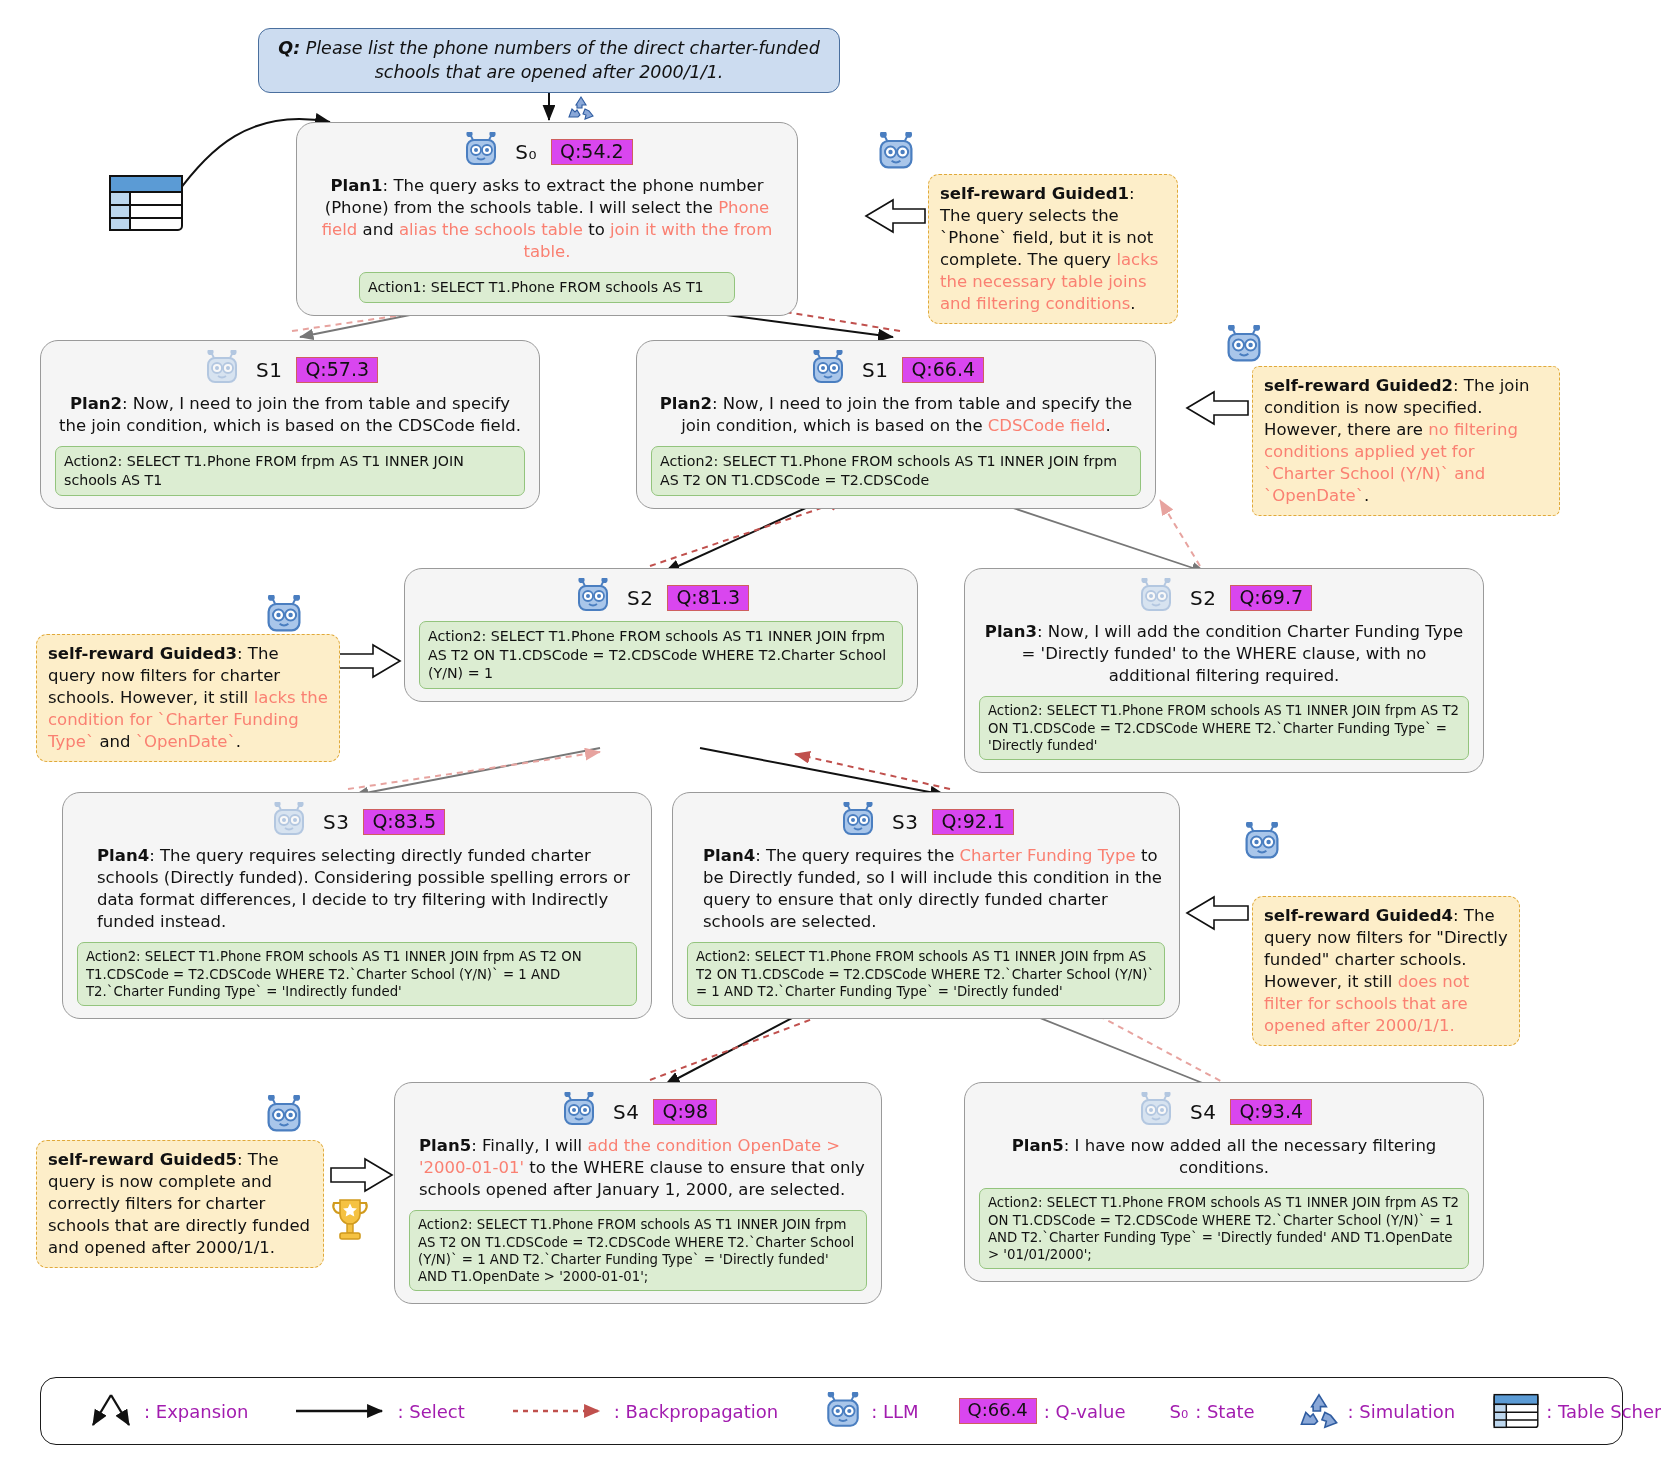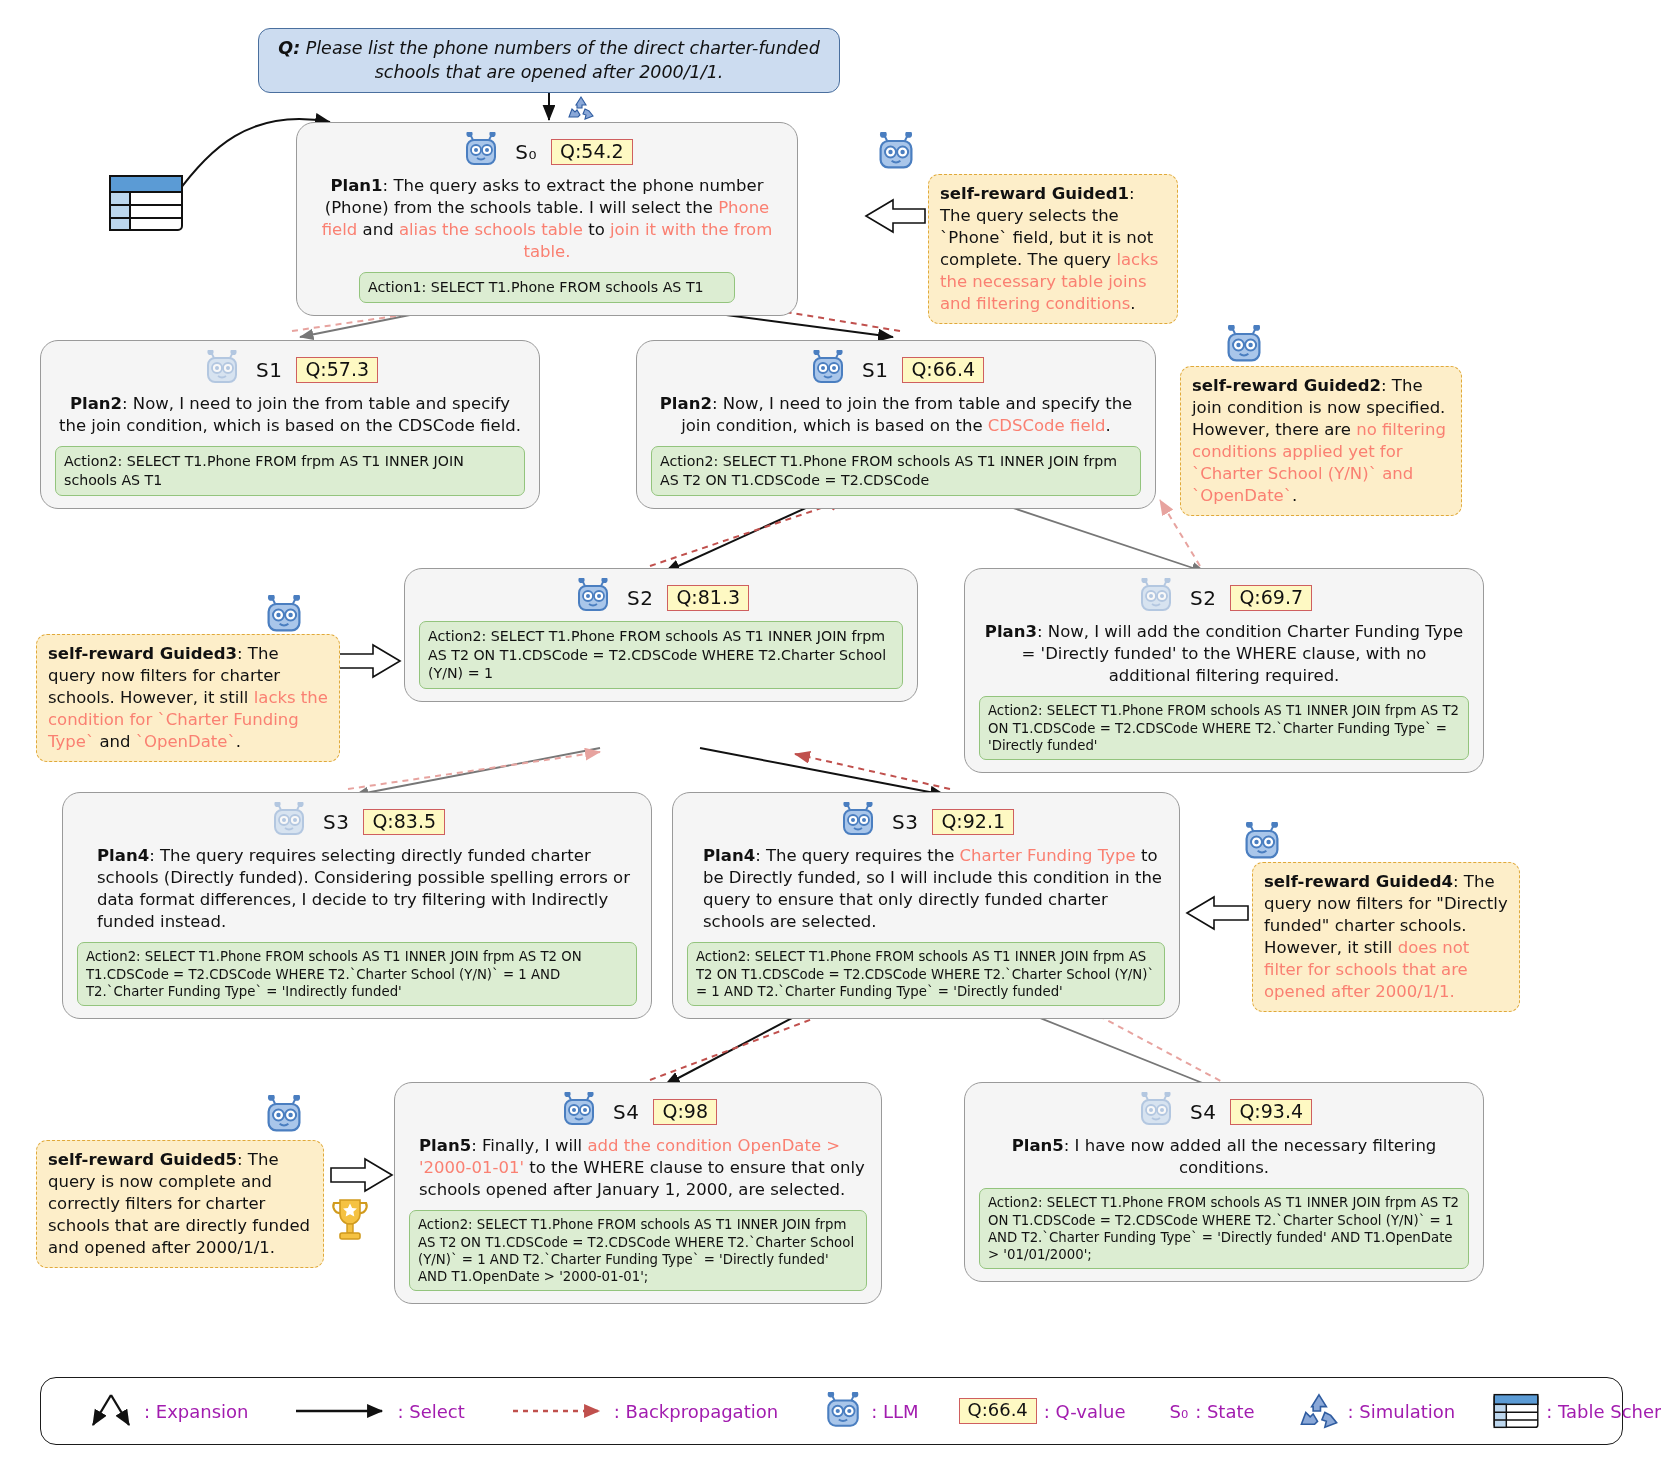--- a/index.html
+++ b/index.html
@@ -27,21 +27,21 @@
   .node{
     position:absolute; background:#f5f5f5; border:1.3px solid #9a9a9a;
     border-radius:18px; padding:10px 14px 12px 14px;
   }
   .node-head{
     display:flex; align-items:center; justify-content:center; gap:14px;
     margin-bottom:4px; height:38px;
   }
   .state-label{ font-size:20px; color:#111; letter-spacing:.5px; }
   .qval{
-    background:#fef9c3; border:1.6px solid #cf5f5f; color:#111;
+    background:#d946ef; border:1.6px solid #cf5f5f; color:#111;
     font-size:19px; padding:1px 8px 2px 8px; line-height:1.15;
   }
   .plan{
     font-size:16.5px; line-height:1.34; color:#111; text-align:center;
     margin:2px 2px 9px 2px;
   }
   .plan.left{ text-align:left; }
   .plan b{ font-weight:bold; }
   .hl{ color:#fa8072; }
   .action{
@@ -421,21 +421,21 @@
           <circle cx="31.5" cy="2" r="2.2" fill="#4a7ec0"></circle>
         </g>
         <rect x="6" y="8" width="28" height="24" rx="7" fill="#a9c6ea" stroke="#4a7ec0" stroke-width="2"></rect>
         <circle cx="15" cy="18" r="5" fill="#fff" stroke="#4a7ec0" stroke-width="1.8"></circle>
         <circle cx="26" cy="18" r="5" fill="#fff" stroke="#4a7ec0" stroke-width="1.8"></circle>
         <circle cx="15" cy="18" r="2" fill="#4a7ec0"></circle>
         <circle cx="26" cy="18" r="2" fill="#4a7ec0"></circle>
         <path d="M16,26 q4,3 8,0" stroke="#4a7ec0" stroke-width="1.8" fill="none"></path>
       </svg>
   </div>
-  <div class="srbox" style="left:1180px; top:366px; width:282px;">
+  <div class="srbox" style="left:1252px; top:366px; width:308px;border-radius:7px;">
     <b>self-reward Guided2</b><span><span>: The join condition is now specified. However, there are </span><span class="hl">no filtering conditions applied yet for `Charter School (Y/N)` and `OpenDate`</span><span>.</span></span>
   </div>
 
   <div style="position:absolute;left:262px;top:595px;">
     <svg width="44" height="40" viewBox="0 0 40 36">
         <g stroke="#4a7ec0" stroke-width="1.8" fill="none">
           <line x1="12" y1="8" x2="9" y2="2"></line>
           <line x1="28" y1="8" x2="31" y2="2"></line>
           <circle cx="8.5" cy="2" r="2.2" fill="#4a7ec0"></circle>
           <circle cx="31.5" cy="2" r="2.2" fill="#4a7ec0"></circle>
@@ -461,21 +461,21 @@
           <circle cx="31.5" cy="2" r="2.2" fill="#4a7ec0"></circle>
         </g>
         <rect x="6" y="8" width="28" height="24" rx="7" fill="#a9c6ea" stroke="#4a7ec0" stroke-width="2"></rect>
         <circle cx="15" cy="18" r="5" fill="#fff" stroke="#4a7ec0" stroke-width="1.8"></circle>
         <circle cx="26" cy="18" r="5" fill="#fff" stroke="#4a7ec0" stroke-width="1.8"></circle>
         <circle cx="15" cy="18" r="2" fill="#4a7ec0"></circle>
         <circle cx="26" cy="18" r="2" fill="#4a7ec0"></circle>
         <path d="M16,26 q4,3 8,0" stroke="#4a7ec0" stroke-width="1.8" fill="none"></path>
       </svg>
   </div>
-  <div class="srbox" style="left:1252px; top:862px; width:268px;">
+  <div class="srbox" style="left:1252px; top:896px; width:268px;">
     <b>self-reward Guided4</b><span><span>: The query now filters for "Directly funded" charter schools. However, it still </span><span class="hl">does not filter for schools that are opened after 2000/1/1.</span></span>
   </div>
 
   <div style="position:absolute;left:262px;top:1095px;">
     <svg width="44" height="40" viewBox="0 0 40 36">
         <g stroke="#4a7ec0" stroke-width="1.8" fill="none">
           <line x1="12" y1="8" x2="9" y2="2"></line>
           <line x1="28" y1="8" x2="31" y2="2"></line>
           <circle cx="8.5" cy="2" r="2.2" fill="#4a7ec0"></circle>
           <circle cx="31.5" cy="2" r="2.2" fill="#4a7ec0"></circle>

